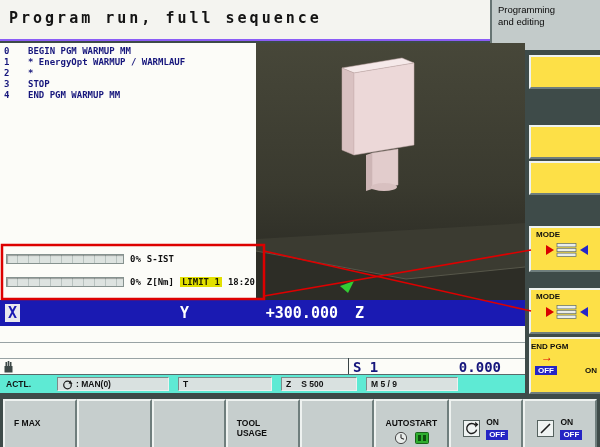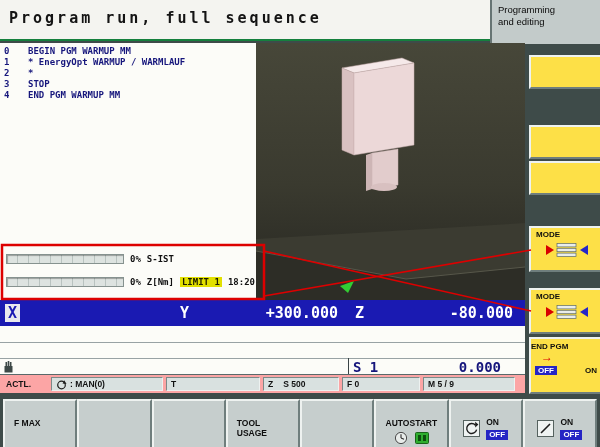--- a/index.html
+++ b/index.html
@@ -2,24 +2,24 @@
 <html><head>
 <meta charset="utf-8">
 <style>
   * { margin:0; padding:0; box-sizing:border-box; }
   html,body { background:#777; }
   .screen { position:relative; width:600px; height:447px; background:#3e4b49;
             font-family:"Liberation Sans","DejaVu Sans",sans-serif; overflow:hidden; }
 
   
   .header { position:absolute; left:0; top:0; width:600px; height:41px; background:#f4f4f0;
-            border-bottom:2px solid #15803d; }
+            border-bottom:2px solid #8b5cf6; }
   .title  { position:absolute; left:9px; top:9px; font-family:"DejaVu Sans Mono",monospace;
             font-size:15px; font-weight:700; letter-spacing:3px; color:#141414; white-space:nowrap; }
-  .prog-edit-box { position:absolute; right:0; top:0; width:110px; height:44px; background:#c3cbca;
+  .prog-edit-box { position:absolute; right:0; top:0; width:110px; height:50px; background:#c3cbca;
             border-left:2px solid #667473; padding:4px 0 0 6px; font-size:9.5px; line-height:1.3;
             color:#0a0a0a; white-space:pre-line; font-weight:400; }
 
   
   .code-area { position:absolute; left:0; top:43px; width:256px; height:257px; background:#fcfcf8; padding-top:3px; }
   .code-line { display:flex; font-family:"DejaVu Sans Mono",monospace; font-size:9px; font-weight:700;
                color:#16167c; line-height:11px; padding-left:4px; white-space:pre; }
   .code-num  { width:24px; flex:none; }
 
   
@@ -47,23 +47,23 @@
   .rows-panel { position:absolute; left:0; top:326px; width:525px; height:48px; background:#fcfcf8; }
   .hline { position:absolute; left:0; width:100%; height:1px; background:#98a2a4; }
   .hl1 { top:16px; } .hl2 { top:32px; }
   .vline { position:absolute; left:348px; top:32px; width:1px; height:16px; background:#3a4446; }
   .spindle-row { position:absolute; left:353px; top:33px; width:148px; display:flex;
                  justify-content:space-between; font-family:"DejaVu Sans Mono",monospace;
                  font-size:14px; font-weight:700; color:#16167c; }
   .hand-icon { position:absolute; left:2px; top:359px; width:13px; height:15px; }
 
   
-  .status-strip { position:absolute; left:0; top:374px; width:525px; height:19px; background:#fca5a5;
+  .status-strip { position:absolute; left:0; top:374px; width:525px; height:19px; background:#5eead4;
                   border-top:1px solid #59696a; display:flex; align-items:center; padding:0 2px;
-                  gap:3px; font-size:8.5px; font-weight:700; color:#111; }
+                  gap:9px; font-size:8.5px; font-weight:700; color:#111; }
   .actl { width:46px; flex:none; padding-left:4px; }
   .sfield { height:14px; background:#d9e1e0; border:1px solid; border-color:#7c8a89 #edf1f0 #edf1f0 #7c8a89;
             display:flex; align-items:center; padding:0 4px; gap:3px; flex:none; }
   .f-man{width:112px;} .f-t{width:94px;} .f-zs{width:76px; gap:10px;} .f-f{width:78px;} .f-m{width:92px;}
 
   
   .softkeys { position:absolute; left:0; top:395px; width:600px; height:52px; display:grid;
               grid-template-columns:repeat(8,1fr); gap:0; padding:4px 3px 3px; }
   .key { background:#c6cecd; border:2px solid; border-color:#eef2f0 #6f7e7d #6f7e7d #eef2f0;
          font-size:8.5px; font-weight:700; color:#0e0e0e; text-align:center; padding-top:6px;
@@ -166,21 +166,20 @@
   <div class="pos-bar">
     <div class="axis">
       <span class="axis-label hl">X</span>
     </div>
     <div class="axis">
       <span class="axis-label">Y</span>
       <span>+300.000</span>
     </div>
     <div class="axis">
       <span class="axis-label">Z</span>
-      <span>-80.000</span>
     </div>
   </div>
 
   <div class="rows-panel">
     <div class="hline hl1"></div>
     <div class="hline hl2"></div>
     <div class="vline"></div>
     <div class="spindle-row">
       <span>S 1</span>
       <span>0.000</span>
@@ -199,23 +198,20 @@
         <polygon points="8.2,1.2 10.6,5 6.6,4.6" fill="#1d1d1d"></polygon>
       </svg>
       <span>: MAN(0)</span>
     </div>
     <div class="sfield f-t">
       <span>T</span>
     </div>
     <div class="sfield f-zs">
       <span>Z</span>
       <span>S 500</span>
-    </div>
-    <div class="sfield f-f">
-      <span>F 0</span>
     </div>
     <div class="sfield f-m">
       <span>M 5 / 9</span>
     </div>
   </div>
 
   <div class="softkeys">
     <div class="key align-left">
       <span>F MAX</span>
     </div>

